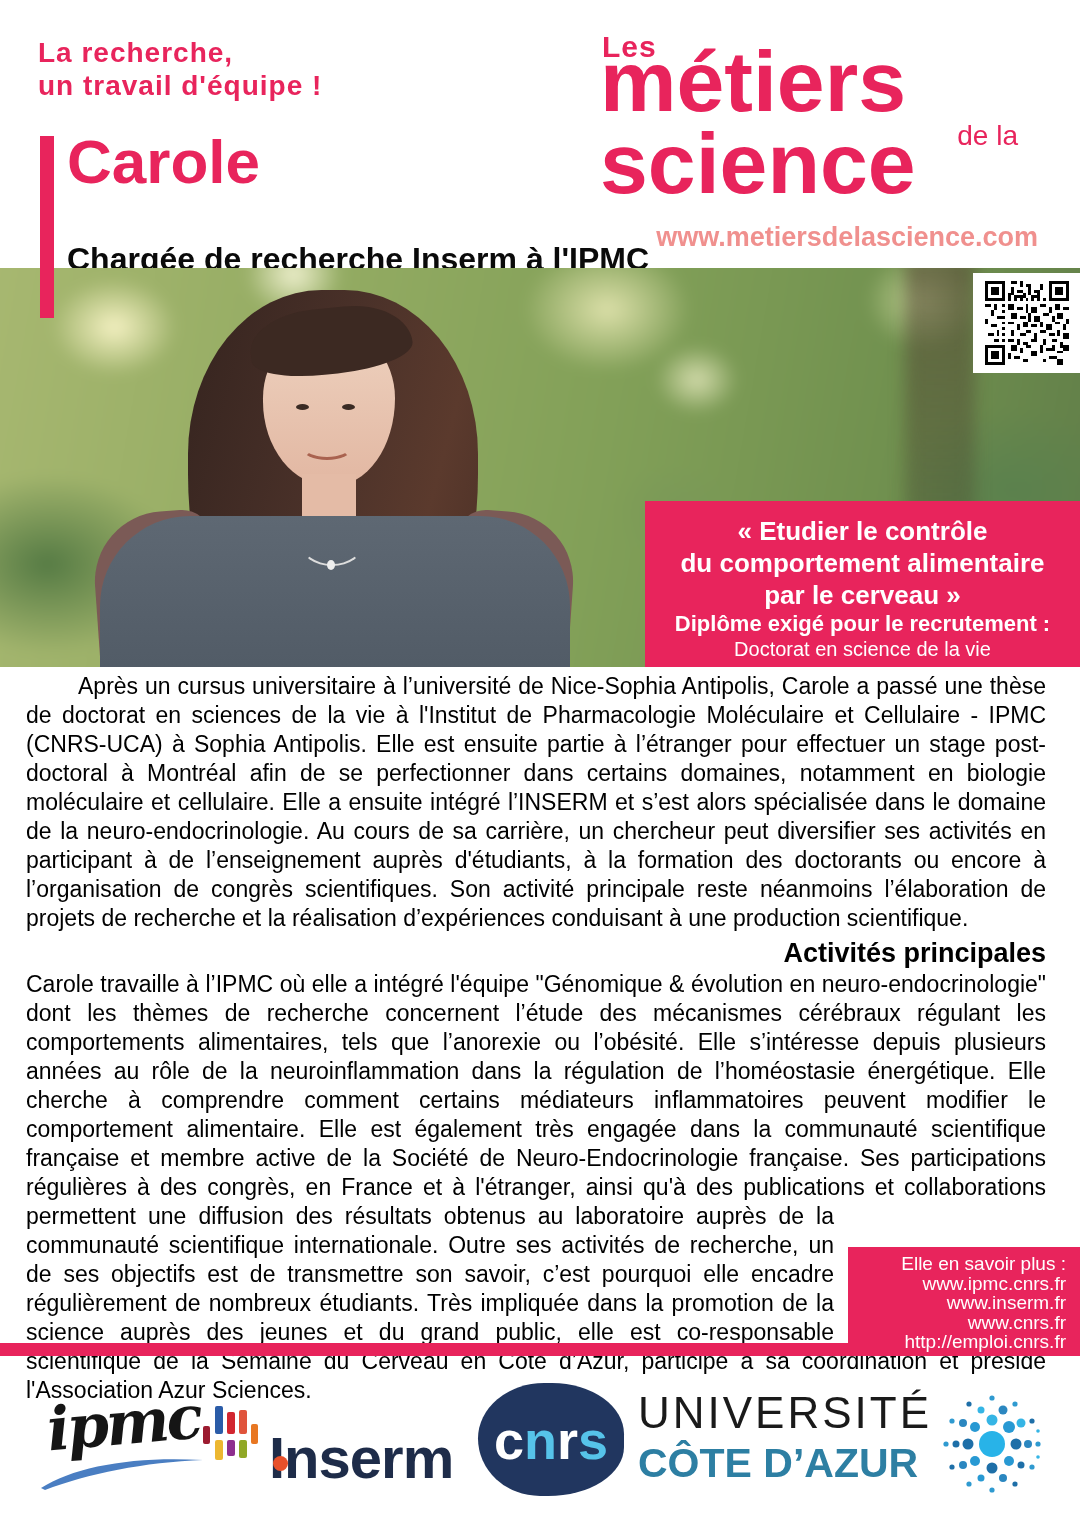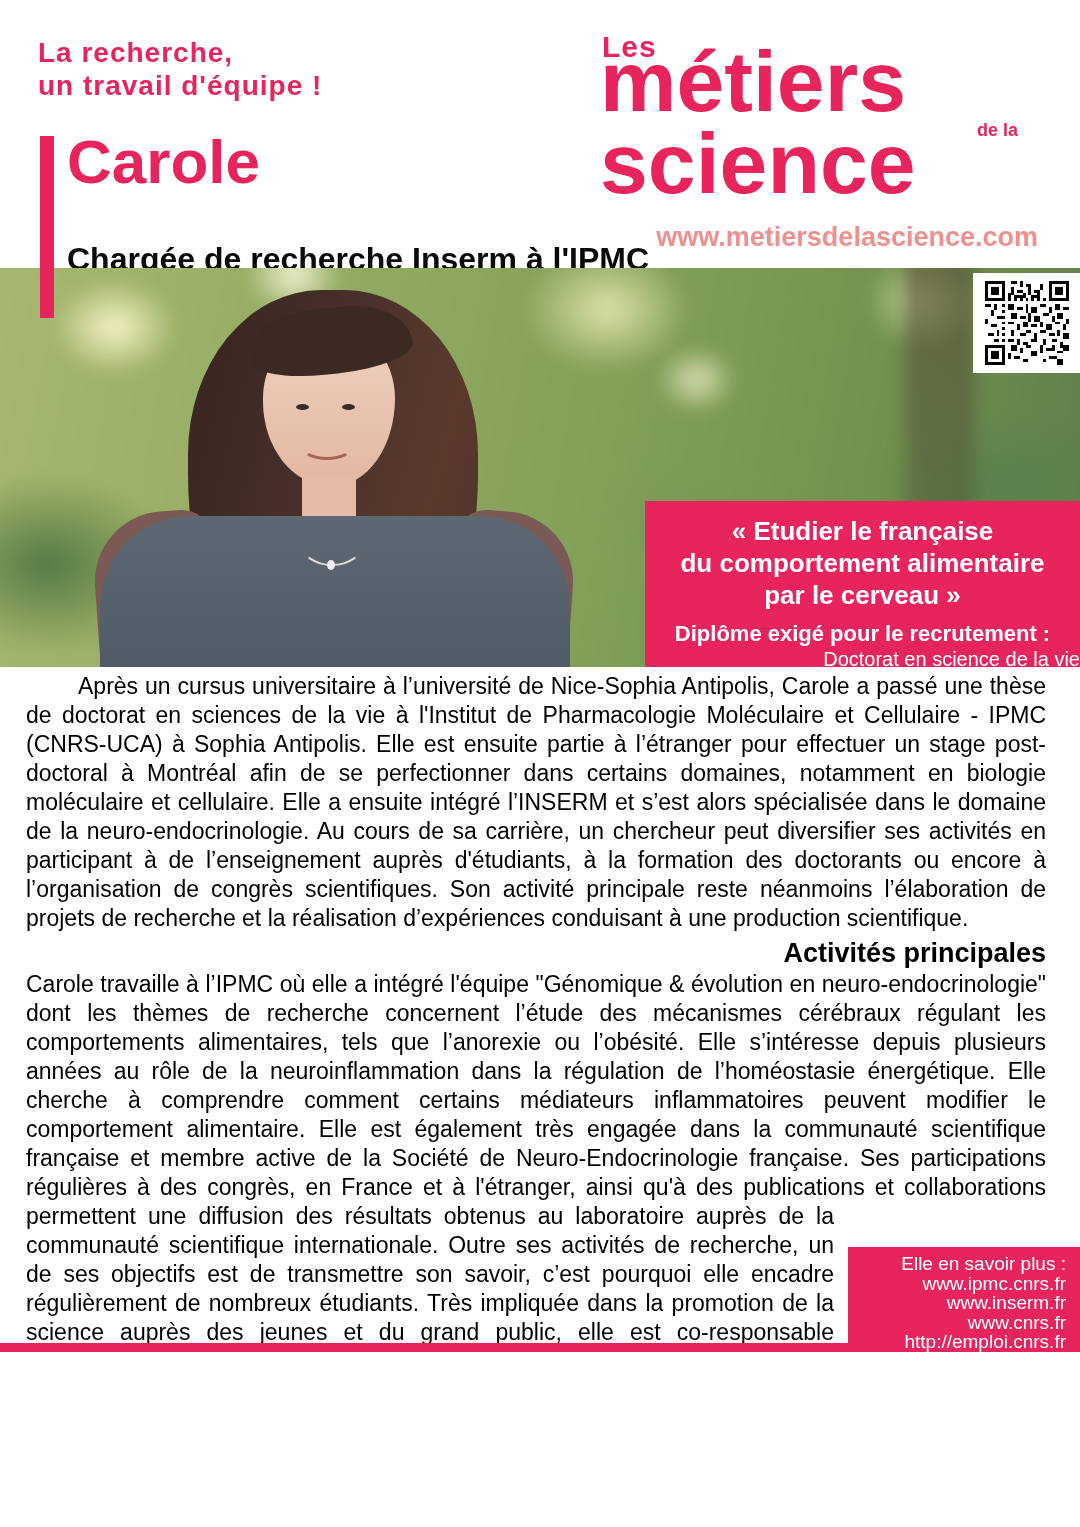--- a/index.html
+++ b/index.html
@@ -1,25 +1,25 @@
 <!DOCTYPE html>
 <html lang="fr"><head>
 <meta charset="utf-8">
 <style>
   html,body{margin:0;padding:0;background:#fff;}
-  .page{position:relative;width:1080px;height:1352px;background:#fff;overflow:hidden;
+  .page{position:relative;width:1080px;height:1527px;background:#fff;overflow:hidden;
         font-family:"Liberation Sans",sans-serif;}
 
   
   .slogan{position:absolute;left:38px;top:36px;color:#e8245c;font-weight:bold;
           font-size:28px;line-height:33px;letter-spacing:1px;}
   .brand{position:absolute;left:560px;top:10px;width:462px;height:210px;color:#e8245c;}
   .brand .les{position:absolute;left:42px;top:20px;font-size:30px;font-weight:bold;letter-spacing:1px;}
   .brand .metiers{position:absolute;left:40px;top:28px;font-size:86px;font-weight:bold;letter-spacing:0px;line-height:86px;}
-  .brand .dela{position:absolute;right:4px;top:110px;font-size:18px;font-weight:bold;}
+  .brand .dela{position:absolute;right:4px;top:110px;font-size:28px;font-weight:normal;}
   .brand .science{position:absolute;left:40px;top:110px;font-size:86px;font-weight:bold;line-height:86px;}
   .website{position:absolute;right:42px;top:222px;color:#f0908e;font-weight:bold;font-size:27px;}
   .accent-bar{position:absolute;left:40px;top:136px;width:14px;height:182px;background:#e8245c;z-index:6;}
   .person-name{position:absolute;left:67px;top:126px;color:#e8245c;font-weight:bold;font-size:62px;}
   .job-title{position:absolute;left:67px;top:200px;color:#0a0a0a;font-weight:bold;font-size:32px;margin-top:41px;}
 
   
   .photo{position:absolute;left:0;top:268px;width:1080px;height:399px;overflow:hidden;background:#8aa55e;}
   .photo .bokeh{position:absolute;inset:-20px;filter:blur(7px);
     background:
@@ -60,22 +60,22 @@
 
   
   .qr{position:absolute;left:973px;top:273px;width:107px;height:100px;background:#fff;
       display:flex;align-items:center;justify-content:center;z-index:5;}
   .qr svg{width:88px;height:84px;}
 
   
   .quote-box{position:absolute;left:645px;top:501px;width:435px;height:166px;background:#e8245c;
              color:#fff;text-align:center;z-index:5;}
   .quote-box .q{font-weight:bold;font-size:26px;line-height:32px;margin-top:14px;}
-  .quote-box .dip1{font-weight:bold;font-size:22px;margin-top:10px;}
-  .quote-box .dip2{font-size:20px;margin-top:1px;text-align:right;}
+  .quote-box .dip1{font-weight:bold;font-size:22px;}
+  .quote-box .dip2{font-size:20px;margin-top:1px;}
 
   
   .content{position:absolute;left:26px;top:672px;width:1020px;color:#000;
            font-size:23px;line-height:29px;text-align:justify;}
   .content p{margin:0;}
   .content .p1{text-indent:52px;}
   .section-heading{font-weight:bold;font-size:27px;margin:6px 0 2px 0;text-align:right;}
   .push{float:right;width:0;height:251px;}
   .hole{float:right;clear:right;width:212px;height:100px;}
 
@@ -243,21 +243,21 @@
           <rect x="13" y="27" width="2" height="1"></rect>
         <rect x="22" y="26" width="3" height="1"></rect>
           <rect x="25" y="27" width="2" height="2"></rect>
           <rect x="20" y="27" width="1" height="1"></rect>
       </g>
     </svg>
   </div>
 
   <div class="quote-box">
     <div class="q">
-      <div>« Etudier le française</div>
+      <div>« Etudier le contrôle</div>
       <div>du comportement alimentaire</div>
       <div>par le cerveau »</div>
     </div>
     <div class="dip1">Diplôme exigé pour le recrutement :</div>
     <div class="dip2">Doctorat en science de la vie</div>
   </div>
 
   <div class="content">
     <p class="p1"><span>Après un cursus universitaire à l’université de Nice-Sophia Antipolis, Carole a passé une thèse de doctorat en sciences de la vie à l'Institut de Pharmacologie Moléculaire et Cellulaire - IPMC (CNRS-UCA) à Sophia Antipolis. Elle est ensuite partie à l’étranger pour effectuer un stage post-doctoral à Montréal afin de se perfectionner dans certains domaines, notamment en biologie moléculaire et cellulaire. Elle a ensuite intégré l’INSERM et s’est alors spécialisée dans le domaine de la neuro-endocrinologie. Au cours de sa carrière, un chercheur peut diversifier ses activités en participant à de l’enseignement auprès d'étudiants, à la formation des doctorants ou encore à l’organisation de congrès scientifiques. Son activité principale reste néanmoins l’élaboration de projets de recherche et la réalisation d’expériences conduisant à une production scientifique.</span></p>
     <div class="section-heading">Activités principales</div>

